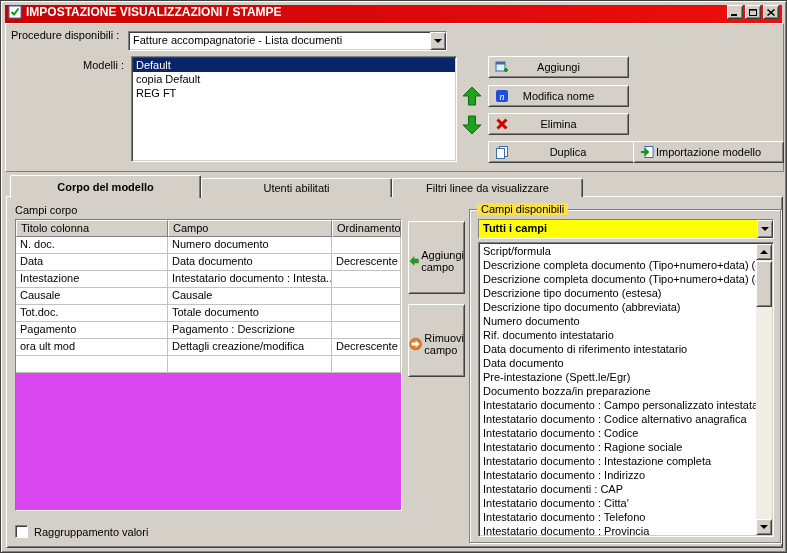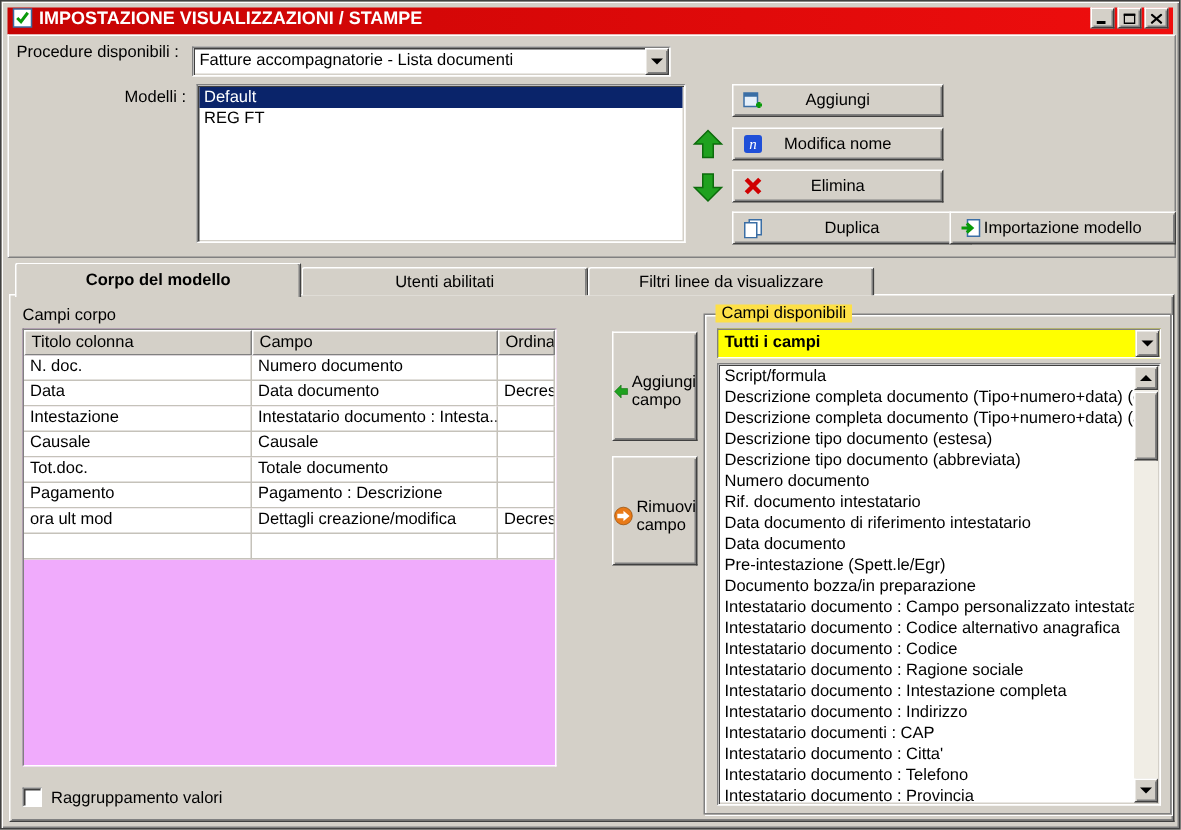--- a/index.html
+++ b/index.html
@@ -85,23 +85,23 @@
   .tabpage {
     position: absolute; left: 5px; top: 195px; width: 777px; height: 352px;
     background: #d4d0c8; border: 1px solid;
     border-color: #fff #404040 #404040 #fff;
     box-shadow: inset 1px 1px 0 #d4d0c8, inset -1px -1px 0 #808080;
     z-index: 3;
   }
   .lbl-campi-corpo { left: 14px; top: 203px; z-index: 5; }
 
   .table {
-    position: absolute; left: 14px; top: 218px; width: 356px; height: 292px;
+    position: absolute; left: 14px; top: 218px; width: 387px; height: 292px;
     border: 1px solid; border-color: #808080 #fff #fff #808080;
-    background: #f0abfc; overflow: hidden; z-index: 5;
+    background: #d946ef; overflow: hidden; z-index: 5;
   }
   .thead { display: flex; height: 17px; }
   .th {
     background: #d4d0c8; border: 1px solid; border-color: #fff #808080 #808080 #fff;
     padding: 1px 4px; white-space: nowrap; overflow: hidden;
   }
   .trow { display: flex; height: 17px; background: #fff; }
   .td {
     border-right: 1px solid #c5c2ba; border-bottom: 1px solid #c5c2ba;
     padding: 1px 4px; white-space: nowrap; overflow: hidden; background: #fff;
@@ -179,20 +179,21 @@
     <span class="combo-text">Fatture accompagnatorie - Lista documenti</span>
     <span class="combo-btn raised">
       <span class="tri-down"></span>
     </span>
   </div>
 
   <span class="label lbl-modelli">Modelli :</span>
   <div class="listbox modelli-list sunken">
     <div>
         <div class="li selected">Default</div>
+        <div class="li">copia Default</div>
         <div class="li">REG FT</div>
       </div>
   </div>
 
   <div class="arrowbtn up-top">
     <svg width="22" height="22" viewBox="0 0 22 22">
         <path d="M11 2 L20 11 H14.5 V20 H7.5 V11 H2 Z" fill="#1fa11f" stroke="#0c6b0c"></path>
       </svg>
   </div>
   <div class="arrowbtn down-top">

